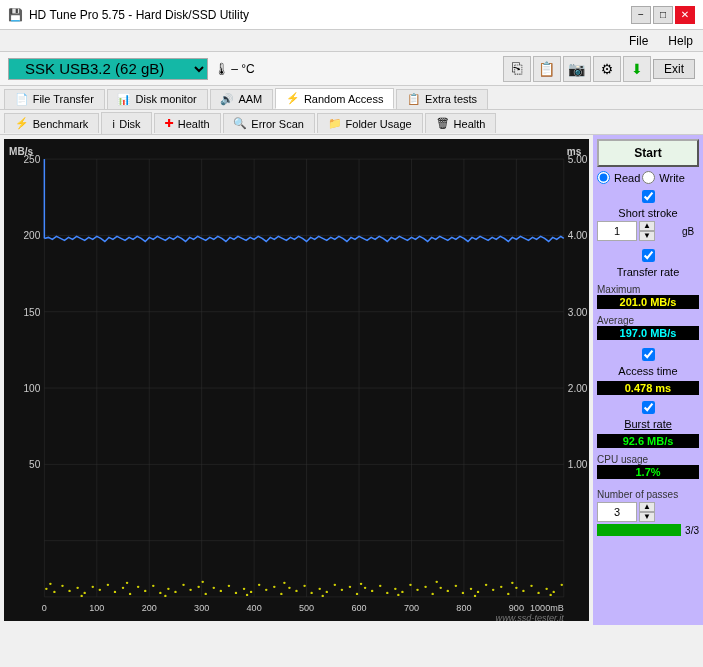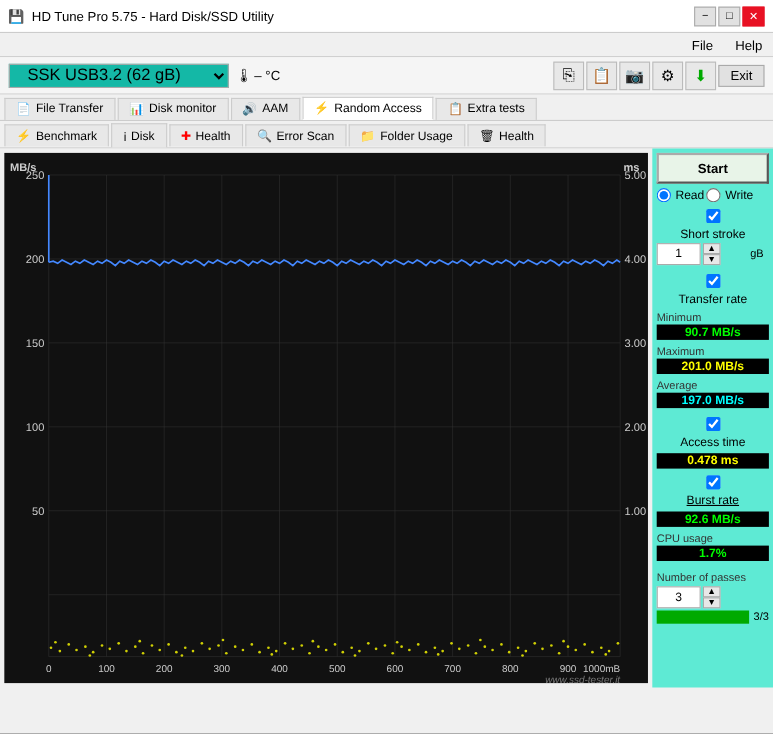--- a/index.html
+++ b/index.html
@@ -95,21 +95,21 @@
       overflow: hidden;
     }
 
     
     .right-panel {
       width: 110px;
       padding: 4px;
       display: flex;
       flex-direction: column;
       gap: 4px;
-      background: #5eead4;
+      background: #c4b5fd;
       overflow-y: auto;
     }
 
     .start-btn {
       width: 100%; height: 28px; background: #e8f4e8;
       border: 2px outset #aaa; cursor: pointer; font-size: 12px;
       font-weight: bold;
     }
 
     .radio-group { display: flex; gap: 2px; }
@@ -417,24 +417,20 @@
         </div>
         <span style="font-size:10px;margin-left:25px;">gB</span>
       </div>
     </div>
 
     <label class="checkbox-item" style="margin-top:4px;">
       <input type="checkbox" checked="" style="">
       <span>Transfer rate</span>
     </label>
 
-    <div>
-      <div class="stat-label">Minimum</div>
-      <div class="stat-value" style="color:#00ff00;">90.7 MB/s</div>
-    </div>
 
     <div>
       <div class="stat-label">Maximum</div>
       <div class="stat-value" style="color:#ffff00;">201.0 MB/s</div>
     </div>
 
     <div>
       <div class="stat-label">Average</div>
       <div class="stat-value" style="color:#00ffff;">197.0 MB/s</div>
     </div>

